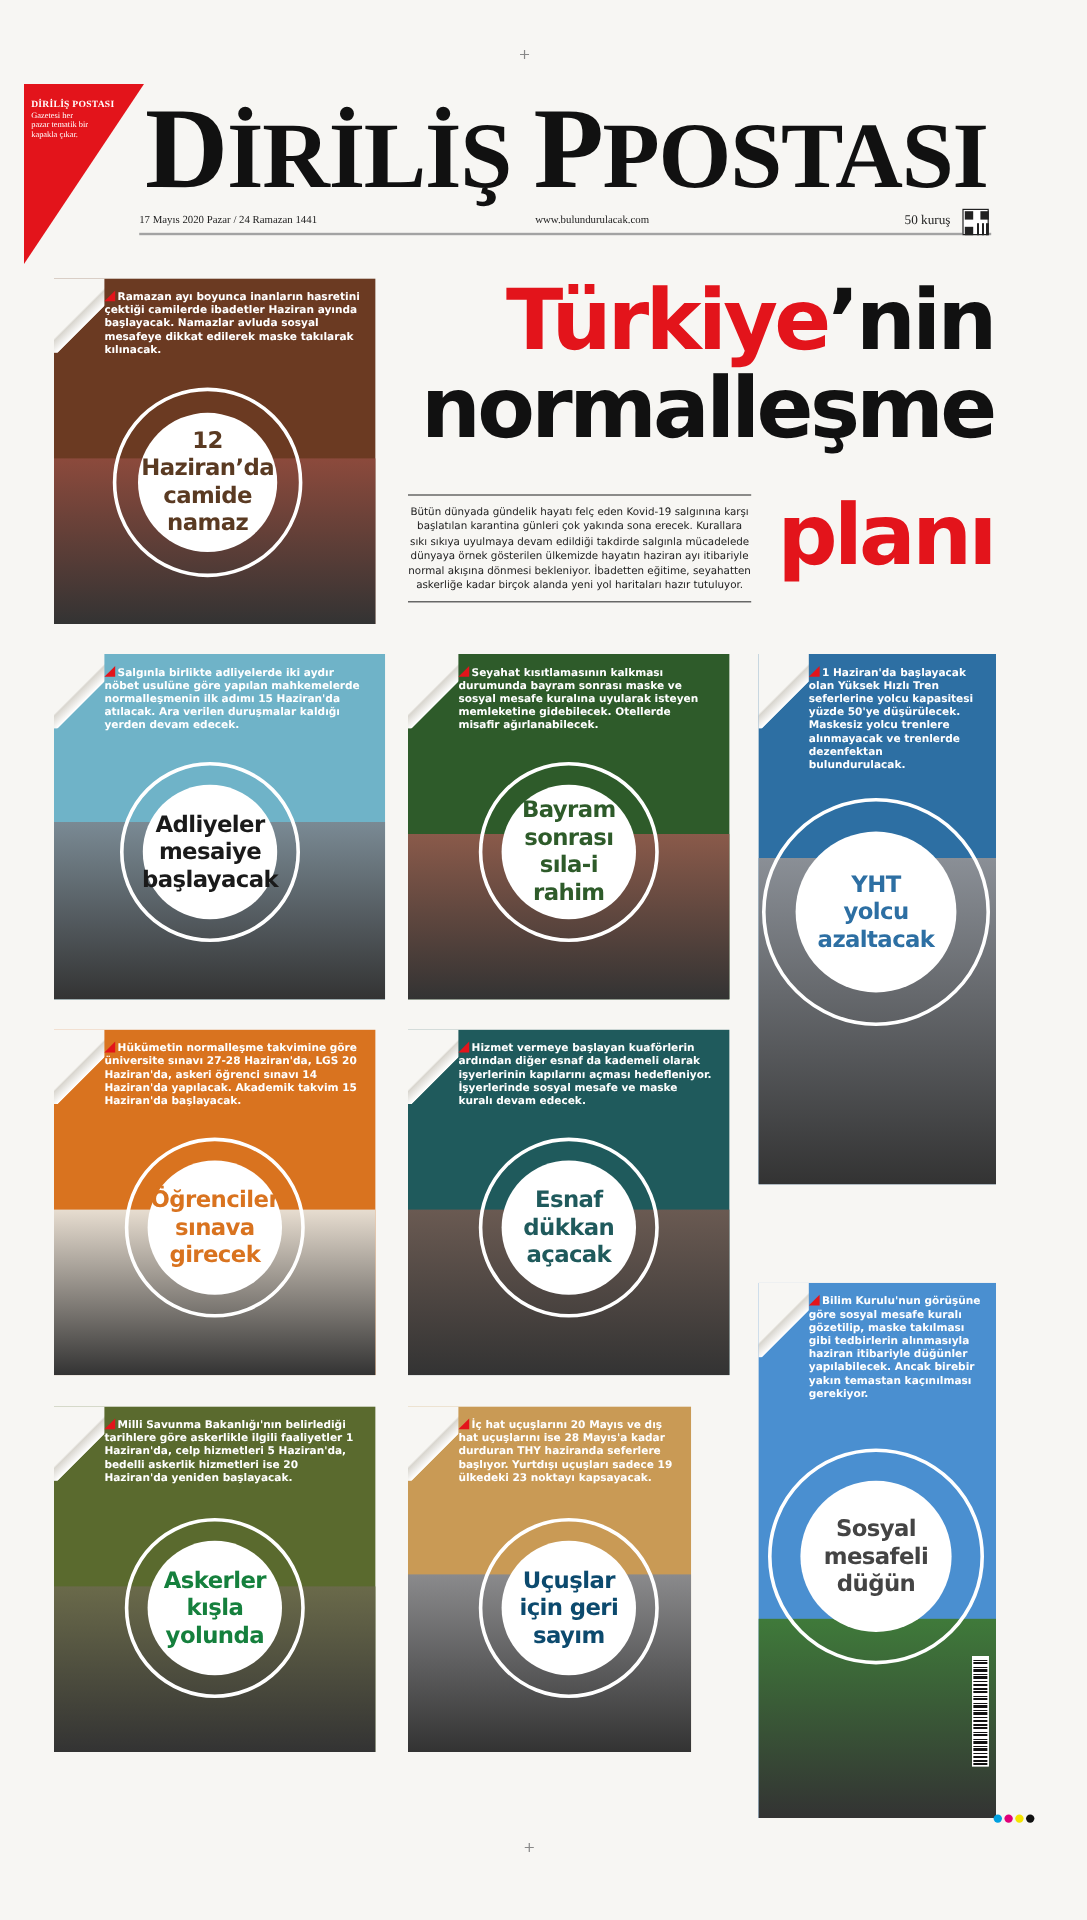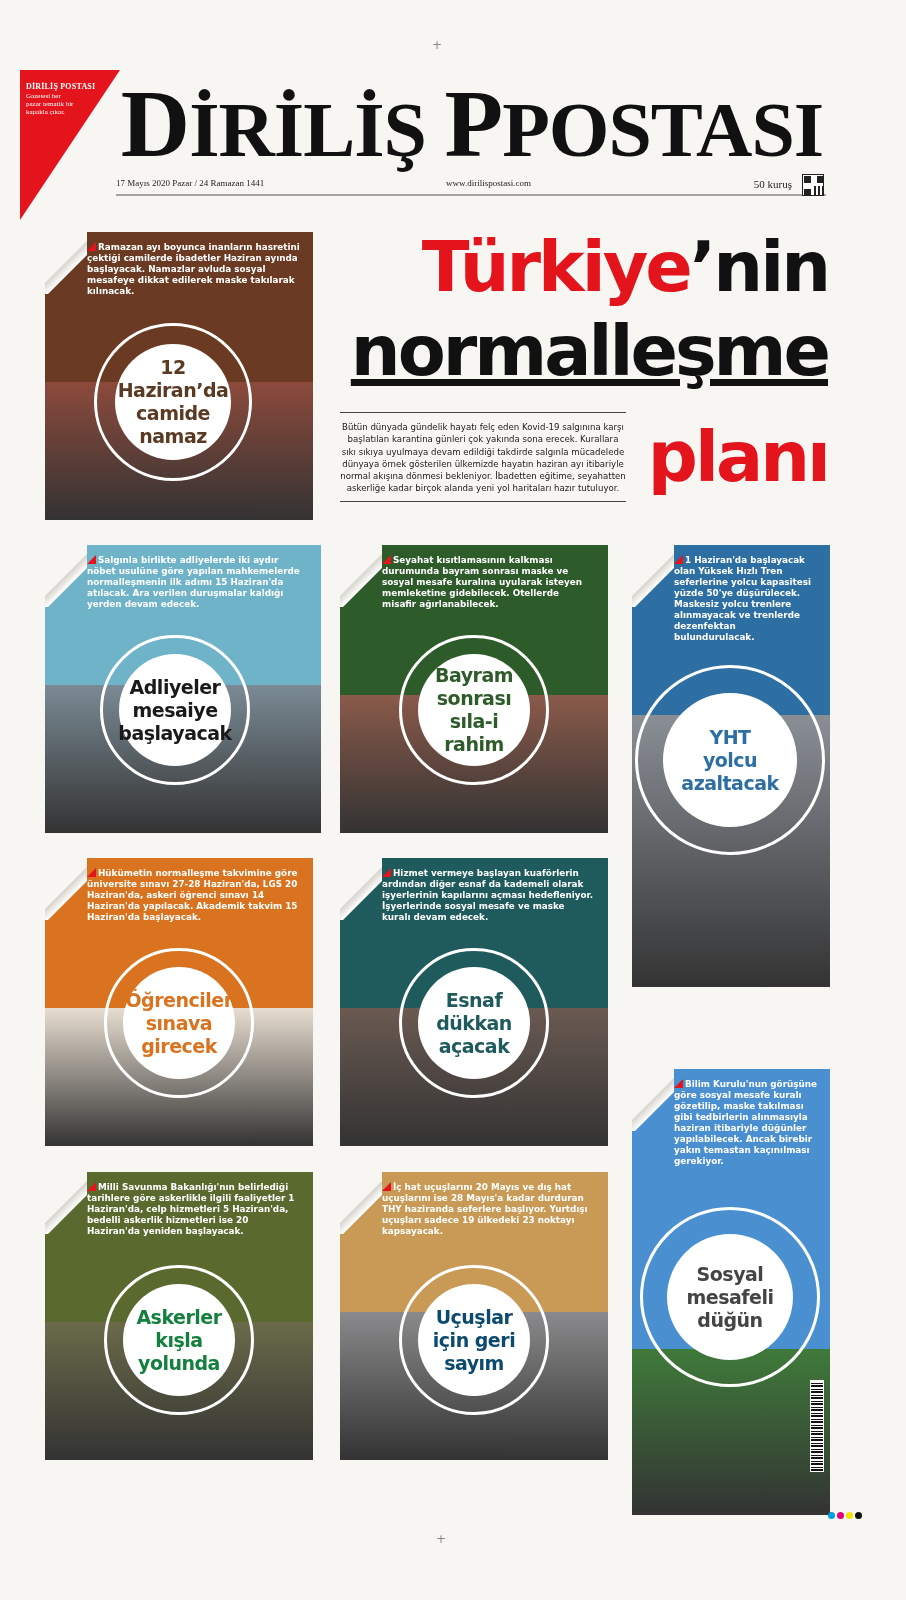--- a/index.html
+++ b/index.html
@@ -29,21 +29,21 @@
       linear-gradient(#222,#222) 14px 1px/7px 7px no-repeat,
       linear-gradient(#222,#222) 1px 14px/7px 7px no-repeat,
       repeating-linear-gradient(90deg,#222 0 2px,#fff 2px 4px) 11px 11px/10px 10px no-repeat,
       #fff; border: 1px solid #222; }
 
   
   .headline { position: absolute; right: 78px; top: 232px; text-align: right;
     font-family: "DejaVu Sans", sans-serif; font-weight: bold; letter-spacing: -3px; }
   .headline .l1 { font-size: 70px; line-height: 70px; }
   .headline .l1 .red { color: #e3141b; }
-  .headline .l2 { font-size: 70px; line-height: 70px; color: #111; margin-top: 14px; text-decoration: underline; }
+  .headline .l2 { font-size: 70px; line-height: 70px; color: #111; margin-top: 3px; }
   .headline .l3 { font-size: 70px; line-height: 70px; color: #e3141b; margin-top: 36px; }
 
   .lede { position: absolute; left: 340px; top: 412px; width: 286px; border-top: 1px solid #444; border-bottom: 1px solid #444; padding: 8px 0 6px 0;
     text-align: center; font-size: 8.6px; line-height: 12.3px; color: #1a1a1a; }
 
   
   .card { position: absolute; overflow: hidden; }
   .card .bg { position: absolute; inset: 0; }
   .card .photo { position: absolute; left: 0; right: 0; bottom: 0; }
   .card .curl { position: absolute; left: 0; top: 0; width: 42px; height: 62px;
@@ -70,21 +70,21 @@
   <div class="badge-title">DİRİLİŞ POSTASI</div>
   <div class="badge-text">Gazetesi her pazar tematik bir kapakla çıkar.</div>
 </div>
 
 <div class="masthead-title">
   <span>D</span><span class="small-caps">İRİLİŞ </span><span>P</span><span class="small-caps">POSTASI</span>
 </div>
 
 <div class="masthead-bar">
   <span class="masthead-date">17 Mayıs 2020 Pazar / 24 Ramazan 1441</span>
-  <span class="masthead-url">www.dirilispostasi.com</span>
+  <span class="masthead-url">www.bulundurulacak.com</span>
   <span class="masthead-price">50 kuruş</span>
   <span class="qr-code"></span>
 </div>
 
 <div class="headline">
   <div class="l1"><span class="red">Türkiye</span><span>’nin</span></div>
   <div class="l2">normalleşme</div>
   <div class="l3">planı</div>
 </div>
 
@@ -181,21 +181,21 @@
     <div class="photo" style="top:150px;background:linear-gradient(180deg, #6a6a4a, #333);"></div>
     <div class="curl"></div>
     <div class="blurb"><span class="mark"></span><span>Milli Savunma Bakanlığı'nın belirlediği tarihlere göre askerlikle ilgili faaliyetler 1 Haziran'da, celp hizmetleri 5 Haziran'da, bedelli askerlik hizmetleri ise 20 Haziran'da yeniden başlayacak.</span></div>
     <div class="ring" style="width:150px;height:150px;left:59px;top:93px;"></div>
     <div class="disc" style="width:112px;height:112px;left:78px;top:112px;">
       <div class="disc-title" style="color:#15803d;">Askerler
 kışla
 yolunda</div>
     </div>
     </div>
-    <div class="card" style="left: 340px; top: 1172px; width: 268px; height: 288px;">
+    <div class="card" style="left: 340px; top: 1172px; width: 236px; height: 288px;">
     <div class="bg" style="background:#c99a55;"></div>
     <div class="photo" style="top:140px;background:linear-gradient(180deg, #8a8a8c, #333);"></div>
     <div class="curl"></div>
     <div class="blurb"><span class="mark"></span><span>İç hat uçuşlarını 20 Mayıs ve dış hat uçuşlarını ise 28 Mayıs'a kadar durduran THY haziranda seferlere başlıyor. Yurtdışı uçuşları sadece 19 ülkedeki 23 noktayı kapsayacak.</span></div>
     <div class="ring" style="width:150px;height:150px;left:59px;top:93px;"></div>
     <div class="disc" style="width:112px;height:112px;left:78px;top:112px;">
       <div class="disc-title" style="color:#0c4a6e;">Uçuşlar
 için geri
 sayım</div>
     </div>

